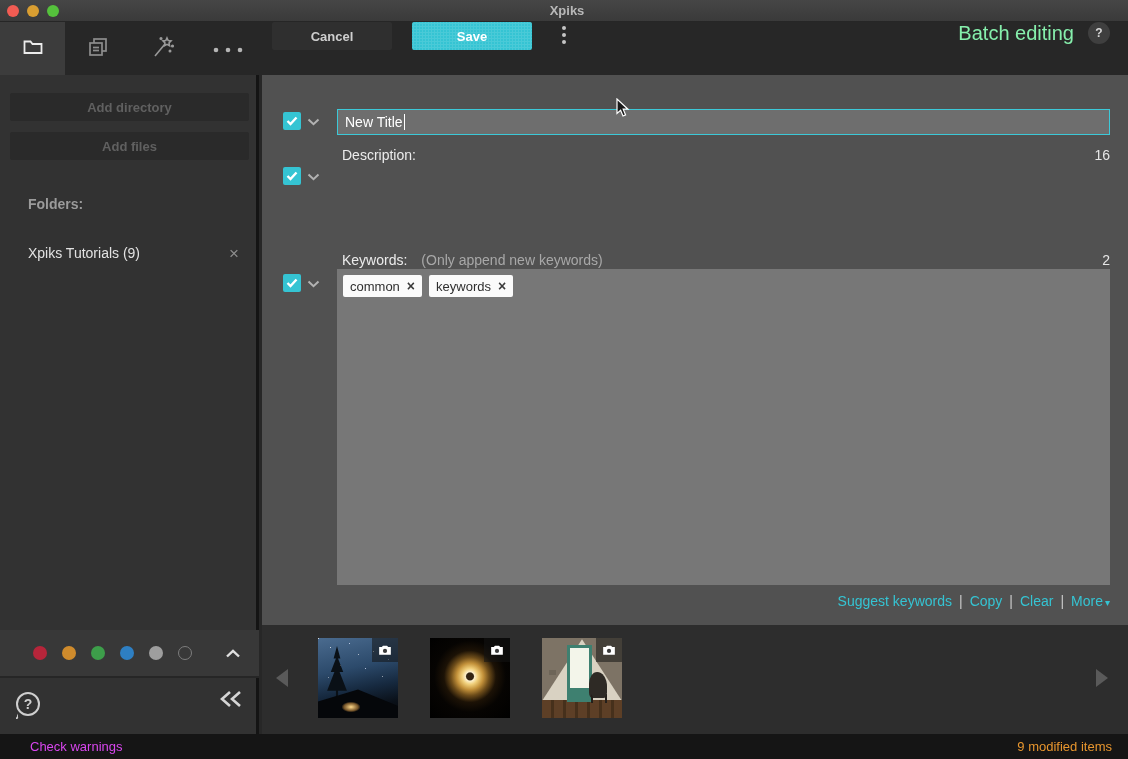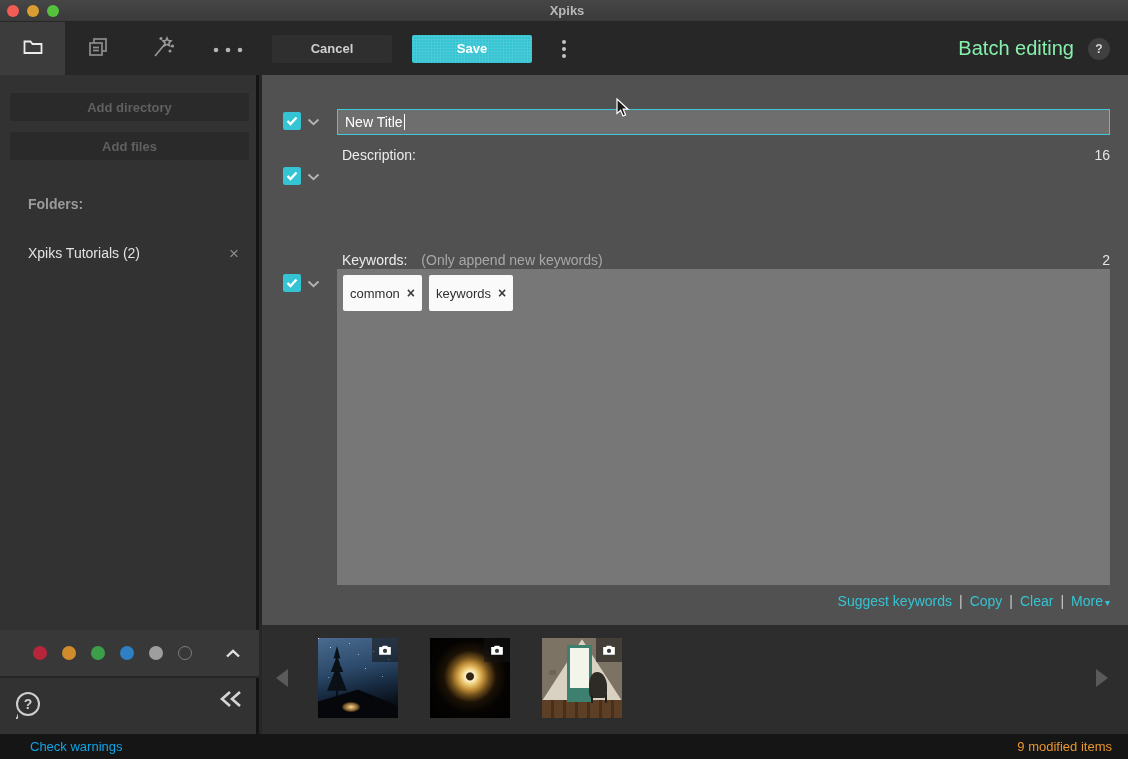--- a/index.html
+++ b/index.html
@@ -18,21 +18,21 @@
   .light.red { background:#f25c53; }
   .light.yellow { background:#d99e31; }
   .light.green { background:#55c13c; }
   .win-title { width:100%; text-align:center; font-size:13px; color:#b8b8b8; font-weight:bold;padding-left:6px; }
 
   
   .toolbar { position:absolute; left:0; top:22px; width:1128px; height:53px; background:#272727; display:flex; }
   .tabs { width:262px; height:53px; display:flex; flex:none; }
   .tab { width:65px; height:53px; display:flex; align-items:center; justify-content:center; cursor:pointer; }
   .tab.active { background:#3c3c3c; }
-  .toolbar-right { flex:1; display:flex; align-items:center; }
+  .toolbar-right { flex:1; display:flex; }
   .btn { height:28px; width:120px; border:none; border-radius:2px; font-family:inherit;
     font-size:13px; font-weight:bold; cursor:pointer; }
   .btn-cancel { margin-left:10px; background:#2f2f2f; color:#cfcfcf; }
   .btn-save { margin-left:20px; background:#35c4d3; color:#ffffff;
     background-image: radial-gradient(rgba(255,255,255,0.10) 1px, transparent 1.2px); background-size:3px 3px; }
   .kebab { margin-left:26px; display:flex; flex-direction:column; gap:3px; cursor:pointer; padding:4px; }
   .kebab i { width:4px; height:4px; border-radius:50%; background:#c4c4c4; }
   .spacer { flex:1; }
   .batch-label { color:#86efac; font-size:20px; }
   .help-bubble { width:22px; height:22px; border-radius:50%; background:#3f3f3f; color:#d8d8d8;
@@ -80,21 +80,21 @@
   .title-input .val { color:#ffffff; font-size:14px; }
   .caret-line { width:1px; height:16px; background:#ffffff; margin-left:1px; }
   .row-desc-label { top:71px; }
   .desc-area { position:absolute; left:75px; right:18px; top:89px; height:72px;
     background:#777777; padding:7px; color:#ffffff; font-size:14px; cursor:text; }
   .row-kw-label { top:176px; }
   .kw-box { position:absolute; left:75px; right:18px; top:194px; height:316px;
     background:#777777; padding:6px; cursor:text; }
   .tags { display:flex; gap:7px; }
   .tag { background:#fafafa; border-radius:2px; height:21px; display:flex; align-items:center;
-    padding:18px 7px; font-size:13px; color:#2f2f2f; }
+    padding:11px 7px; font-size:13px; color:#2f2f2f; }
   .tag .x { margin-left:7px; color:#3a3a3a; font-weight:bold; font-size:14px; cursor:pointer; line-height:1; }
 
   .gutter-cb { position:absolute; left:21px; width:18px; height:18px; background:#35c4d3;
     border-radius:2px; display:flex; align-items:center; justify-content:center; cursor:pointer; }
   .gutter-chev { position:absolute; left:45px; cursor:pointer; display:flex; }
   .cb-1 { top:37px; } .chev-1 { top:43px; }
   .cb-2 { top:92px; } .chev-2 { top:98px; }
   .cb-3 { top:199px; } .chev-3 { top:205px; }
 
   .links-row { position:absolute; right:18px; top:518px; display:flex; align-items:center;
@@ -141,21 +141,21 @@
   .attic-door::after { content:""; position:absolute; left:3px; top:3px; right:3px; bottom:14px; background:#f3f5ea; }
   .lamp { position:absolute; left:7px; top:32px; width:7px; height:5px; background:#6d6558; }
   .person { position:absolute; left:47px; top:34px; width:18px; height:26px; background:#2e2a25;
     border-radius:45% 55% 20% 20%; }
   .chair { position:absolute; left:49px; top:56px; width:16px; height:9px;
     border-left:2px solid #241f1a; border-right:2px solid #241f1a; border-top:3px solid #2e2a25; }
 
   
   .statusbar { position:absolute; left:0; top:734px; width:1128px; height:25px; background:#151515;
     display:flex; align-items:center; }
-  .status-left { margin-left:30px; color:#0ea5e9; font-size:13px; }
+  .status-left { margin-left:30px; color:#d946ef; font-size:13px; }
   .status-right { margin-left:auto; margin-right:16px; color:#e8962e; font-size:13px; }
 
   
   .cursor { position:absolute; left:616px; top:98px; z-index:50; pointer-events:none; }
 </style>
 </head>
 <body>
 
 <div class="window">
 
@@ -220,21 +220,21 @@
       <div class="batch-label">Batch editing</div>
       <div class="help-bubble">?</div>
     </div>
   </div>
 
   <div class="sidebar">
     <button class="side-btn add-dir">Add directory</button>
     <button class="side-btn add-files">Add files</button>
     <div class="folders-label">Folders:</div>
     <div class="folder-row">
-      <span class="folder-name">Xpiks Tutorials (2)</span>
+      <span class="folder-name">Xpiks Tutorials (9)</span>
       <span class="folder-x">×</span>
     </div>
 
     <div class="side-bottom">
       <div class="dots-row">
         <span class="label-dot" style="background:#b6253a"></span>
         <span class="label-dot" style="background:#cf8b2c"></span>
         <span class="label-dot" style="background:#3d9e4a"></span>
         <span class="label-dot" style="background:#2e7fc3"></span>
         <span class="label-dot" style="background:#9e9e9e"></span>

